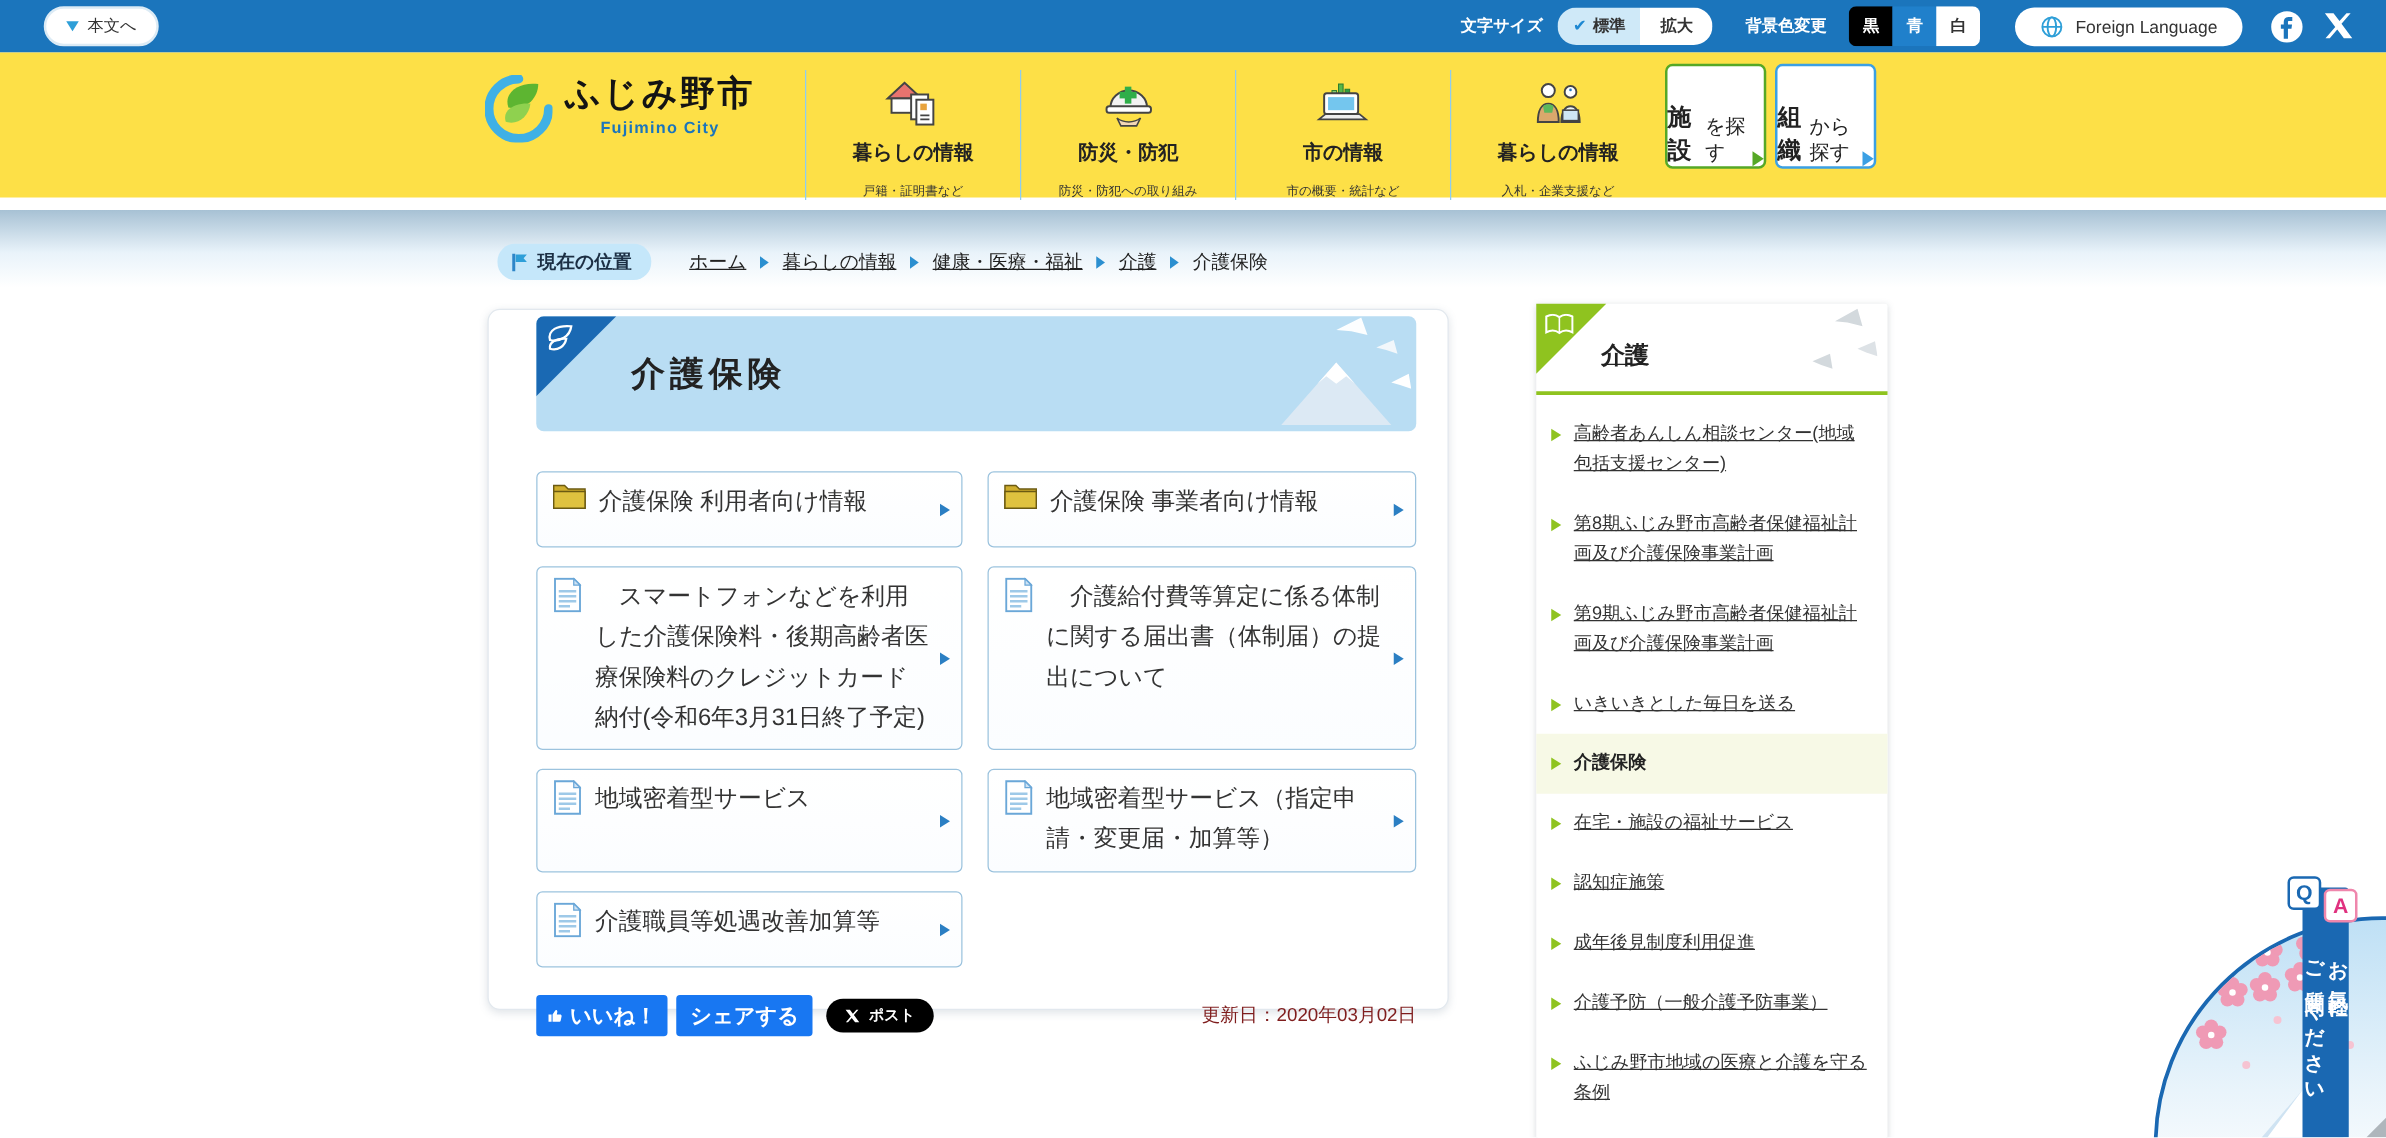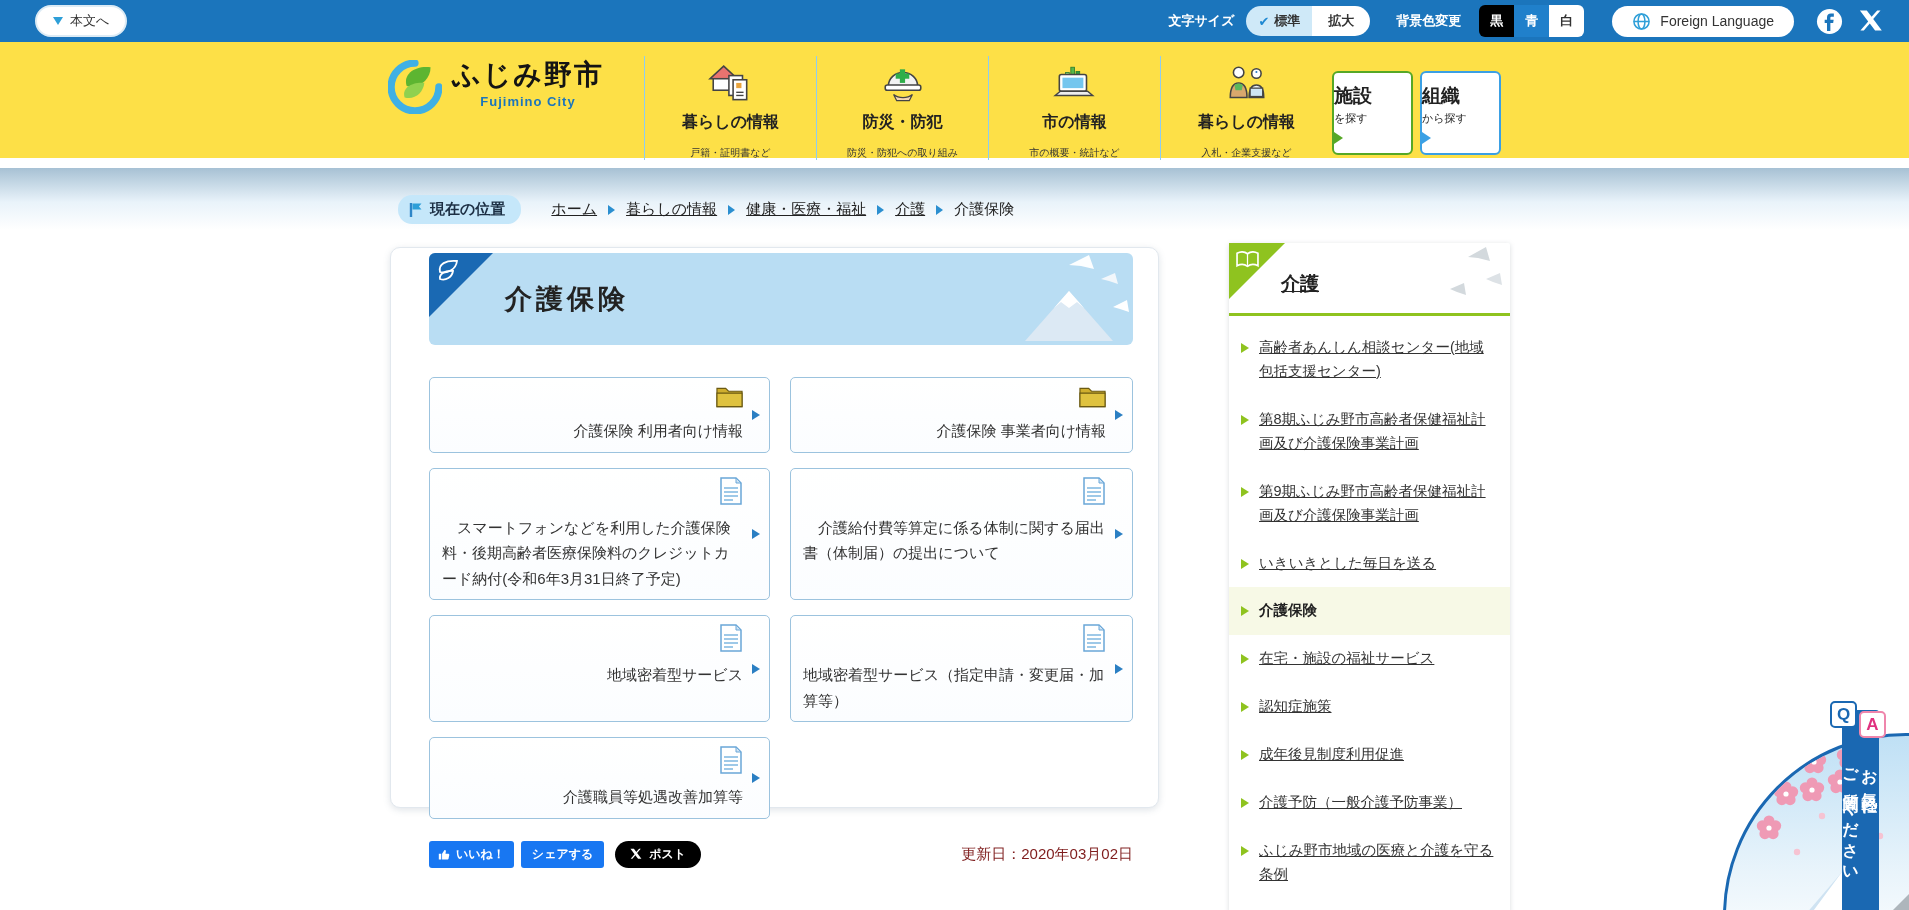--- a/index.html
+++ b/index.html
@@ -27,23 +27,23 @@
   .site-header{position:absolute;top:42px;left:0;width:100%;height:116px;background:#fde047;}
   .logo{position:absolute;left:388px;top:18px;display:flex;align-items:flex-start;gap:10px;cursor:pointer;}
   .logo-text{display:flex;flex-direction:column;align-items:center;}
   .logo-title{font-size:28px;font-weight:bold;color:#141414;letter-spacing:2px;line-height:1.1;}
   .logo-sub{font-size:13px;font-weight:bold;color:#1b75bc;letter-spacing:1px;margin-top:3px;}
   .main-nav{position:absolute;left:644px;top:14px;display:flex;}
   .nav-item{width:171px;border-left:1px solid #8ecdf0;display:flex;flex-direction:column;align-items:center;padding-top:2px;cursor:pointer;}
   .nav-icon{height:54px;display:flex;align-items:center;}
   .nav-label{font-size:16px;font-weight:bold;color:#222;}
   .nav-sublabel{font-size:10px;color:#333;margin-top:13px;white-space:nowrap;}
-  .hdr-btn{position:absolute;top:29px;width:77px;height:80px;background:#fff;border:2px solid;border-radius:6px;display:flex;flex-direction:column;align-items:flex-start;justify-content:center;gap:2px;cursor:pointer;}
+  .hdr-btn{position:absolute;top:9px;width:77px;height:80px;background:#fff;border:2px solid;border-radius:6px;display:flex;flex-direction:row;align-items:flex-end;justify-content:center;gap:2px;cursor:pointer;}
   .hdr-btn .l1{font-size:19px;font-weight:bold;color:#222;}
-  .hdr-btn .l2{font-size:11px;color:#222;}
+  .hdr-btn .l2{font-size:16px;color:#222;}
   .btn-facility{left:1332px;border-color:#56a826;}
   .btn-org{left:1420px;border-color:#3ba0e4;}
   .tri-right{width:0;height:0;border-top:6px solid transparent;border-bottom:6px solid transparent;margin-top:4px;}
   .tri-green{border-left:9px solid #56a826;}
   .tri-blue{border-left:9px solid #3ba0e4;}
 
   
   .crumb-band{position:absolute;top:168px;left:0;width:100%;height:62px;background:linear-gradient(#a7c1d4 0%,#e9f3fa 55%,#ffffff 100%);}
   .crumbs{position:absolute;left:398px;bottom:6px;display:flex;align-items:center;font-size:15px;}
   .crumb-pill{background:#c5e7fa;border-radius:14px;padding:5px 16px 5px 11px;font-weight:bold;color:#1c2f44;display:flex;align-items:center;gap:7px;}
@@ -54,28 +54,28 @@
 
   
   .content-card{position:absolute;left:390px;top:247px;width:767px;height:559px;background:#fff;border:1px solid #e2e8ee;border-radius:10px;box-shadow:0 2px 7px rgba(100,120,140,.20);}
   .banner{margin:5px 25px 0 38px;height:92px;border-radius:6px;background:#b9ddf3;position:relative;overflow:hidden;}
   .banner-corner{position:absolute;top:0;left:0;width:0;height:0;border-top:64px solid #1a69b3;border-right:64px solid transparent;}
   .banner-leaf{position:absolute;top:6px;left:7px;}
   .banner-title{position:absolute;left:76px;top:50%;transform:translateY(-50%);font-size:27px;font-weight:bold;color:#222;letter-spacing:4px;}
   .banner-art{position:absolute;right:4px;bottom:0;}
 
   .boxes{margin:32px 25px 0 38px;display:grid;grid-template-columns:341px 343px;column-gap:20px;row-gap:15px;}
-  .link-box{border:1px solid #9cc3de;border-radius:5px;background:linear-gradient(#ffffff,#fbfdff);display:flex;align-items:flex-end;gap:10px;padding:8px 26px 8px 12px;position:relative;font-size:15px;line-height:1.7;color:#333;text-decoration:none;cursor:pointer;box-sizing:border-box;flex-direction:column;}
+  .link-box{border:1px solid #9cc3de;border-radius:5px;background:linear-gradient(#ffffff,#fbfdff);display:flex;align-items:flex-start;gap:10px;padding:8px 26px 8px 12px;position:relative;font-size:19px;line-height:1.7;color:#333;text-decoration:none;cursor:pointer;box-sizing:border-box;}
   .r1{min-height:61px}.r2{min-height:95px}.r3{min-height:83px}.r4{min-height:61px}
   .box-icon{flex-shrink:0;display:flex;}
   .indent .box-label{text-indent:1em;}
   .box-arrow{position:absolute;right:9px;top:50%;transform:translateY(-50%);width:0;height:0;border-top:5px solid transparent;border-bottom:5px solid transparent;border-left:8px solid #2b7fc3;}
 
   .social-row{margin:22px 25px 0 38px;display:flex;align-items:center;}
-  .like-btn,.share-btn{background:#1877f2;color:#fff;font-size:12px;font-weight:bold;padding:5px 9px;border-radius:3px;display:flex;align-items:center;gap:5px;cursor:pointer;}
+  .like-btn,.share-btn{background:#1877f2;color:#fff;font-size:17px;font-weight:bold;padding:5px 9px;border-radius:3px;display:flex;align-items:center;gap:5px;cursor:pointer;}
   .share-btn{margin-left:7px;padding:5px 11px;}
   .post-btn{background:#000;color:#fff;font-size:12px;font-weight:bold;padding:5px 15px;border-radius:14px;margin-left:11px;display:flex;align-items:center;gap:7px;cursor:pointer;}
   .updated{margin-left:auto;font-size:15px;color:#7f1d1d;}
 
   
   .sidebar{position:absolute;left:1229px;top:243px;width:281px;background:#fff;box-shadow:0 1px 5px rgba(120,130,140,.28);border-radius:2px;padding-bottom:14px;}
   .side-head{position:relative;height:70px;border-bottom:3px solid #8fc31f;}
   .side-corner{position:absolute;top:0;left:0;width:0;height:0;border-top:56px solid #8fc31f;border-right:56px solid transparent;}
   .book{position:absolute;top:8px;left:7px;}
   .side-title{position:absolute;left:52px;top:28px;font-size:19px;font-weight:bold;color:#222;text-decoration:underline;}

